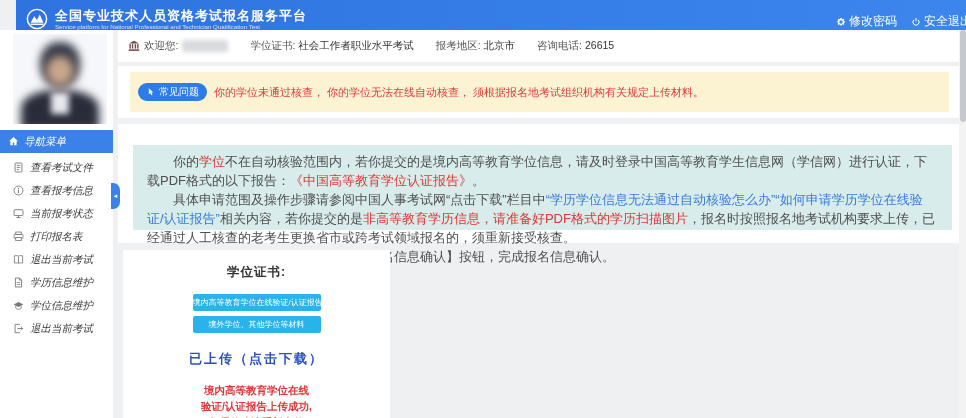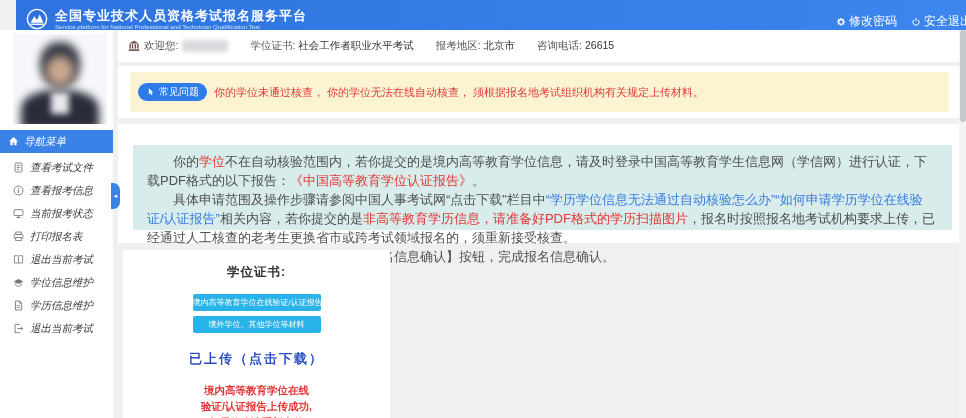--- a/index.html
+++ b/index.html
@@ -150,33 +150,33 @@
     </div>
     <div class="nav-item">
       <svg width="11" height="11" viewBox="0 0 16 16">
           <path d="M2 2.5h5a1.5 1.5 0 0 1 1 .6 1.5 1.5 0 0 1 1-.6h5v10.5h-5a1.5 1.5 0 0 0-1 .6 1.5 1.5 0 0 0-1-.6H2z" fill="none" stroke="#777" stroke-width="1.2"></path>
           <line x1="8" y1="3.5" x2="8" y2="13" stroke="#777" stroke-width="1.2"></line>
         </svg>
       <span>退出当前考试</span>
     </div>
     <div class="nav-item">
       <svg width="11" height="11" viewBox="0 0 16 16">
-          <path d="M8 3 1 6.5 8 10l7-3.5z" fill="#777"></path>
-          <path d="M4 8.5v3c0 1 2 2 4 2s4-1 4-2v-3" fill="none" stroke="#777" stroke-width="1.2"></path>
-        </svg>
-      <span>学位信息维护</span>
-    </div>
-    <div class="nav-item">
-      <svg width="11" height="11" viewBox="0 0 16 16">
           <path d="M3.5 1.5h6l3 3v10h-9z" fill="none" stroke="#777" stroke-width="1.3"></path>
           <path d="M9.5 1.5v3h3" fill="none" stroke="#777" stroke-width="1.3"></path>
           <line x1="5.5" y1="8" x2="10.5" y2="8" stroke="#777" stroke-width="1.1"></line>
           <line x1="5.5" y1="11" x2="10.5" y2="11" stroke="#777" stroke-width="1.1"></line>
         </svg>
       <span>学历信息维护</span>
+    </div>
+    <div class="nav-item">
+      <svg width="11" height="11" viewBox="0 0 16 16">
+          <path d="M8 3 1 6.5 8 10l7-3.5z" fill="#777"></path>
+          <path d="M4 8.5v3c0 1 2 2 4 2s4-1 4-2v-3" fill="none" stroke="#777" stroke-width="1.2"></path>
+        </svg>
+      <span>学位信息维护</span>
     </div>
     <div class="nav-item">
       <svg width="11" height="11" viewBox="0 0 16 16">
           <path d="M10 2H3v12h7" fill="none" stroke="#777" stroke-width="1.3"></path>
           <line x1="6.5" y1="8" x2="14" y2="8" stroke="#777" stroke-width="1.3"></line>
           <path d="M11.5 5.5 14 8l-2.5 2.5" fill="none" stroke="#777" stroke-width="1.3"></path>
         </svg>
       <span>退出当前考试</span>
     </div>
   </div>

